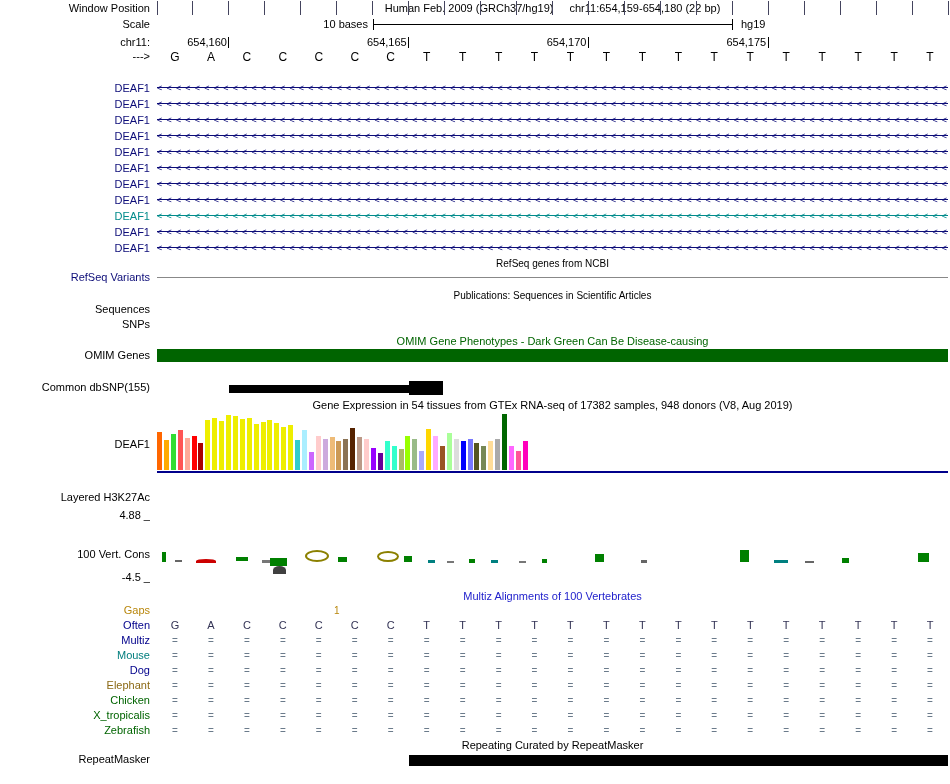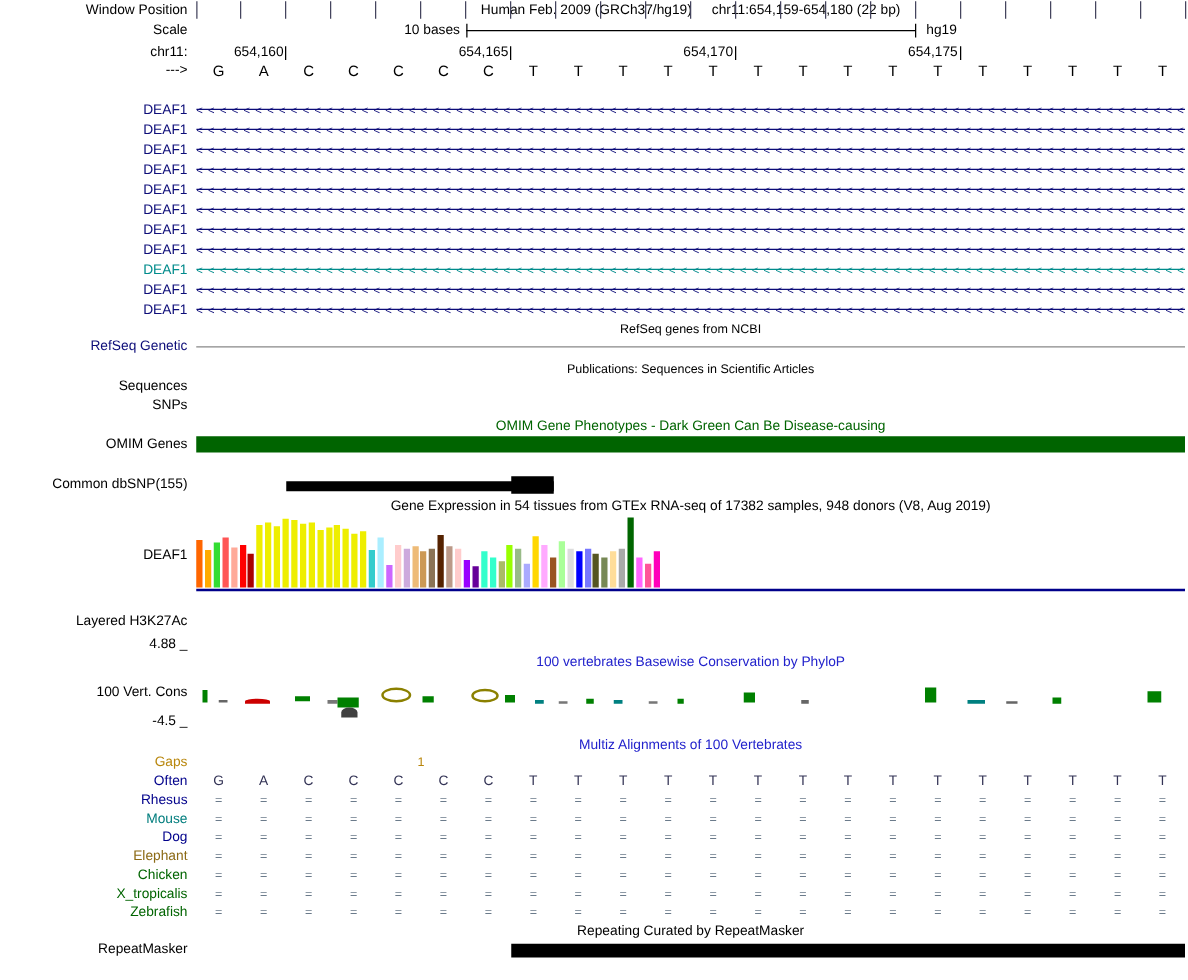--- a/index.html
+++ b/index.html
@@ -37,40 +37,39 @@
   <div class="scaleend" style="left:373px;top:19px"></div>
   <div class="scaleend" style="left:732px;top:19px"></div>
   <div class="abs" style="left:741px;top:18px;line-height:13px">hg19</div>
 
   <div class="lab" style="top:36px">chr11:</div>
   <div class="lab" style="top:50px">---&gt;</div>
 
 
   <div class="ctitle small" style="top:258px">RefSeq genes from NCBI</div>
   <div class="hline" style="top: 277px; background: rgb(136, 136, 136);"></div>
-  <div class="lab" id="refseq-label" style="top: 271px; color: rgb(12, 12, 120);">RefSeq Genetic</div>
+  <div class="lab" id="refseq-label" style="top: 271px; color: rgb(12, 12, 120);">RefSeq Variants</div>
 
   <div class="ctitle small" style="top:290px">Publications: Sequences in Scientific Articles</div>
   <div class="lab" style="top:303px">Sequences</div>
   <div class="lab" style="top:318px">SNPs</div>
 
   <div class="ctitle" id="omim-title" style="top: 335px; color: rgb(0, 100, 0);">OMIM Gene Phenotypes - Dark Green Can Be Disease-causing</div>
   <div class="lab" style="top:349px">OMIM Genes</div>
   <div class="abs" id="omim-bar" style="left: 157px; top: 349px; width: 791px; height: 13px; background: rgb(0, 100, 0);"></div>
 
   <div class="lab" style="top:381px">Common dbSNP(155)</div>
 
   <div class="ctitle" style="top:399px">Gene Expression in 54 tissues from GTEx RNA-seq of 17382 samples, 948 donors (V8, Aug 2019)</div>
   <div class="lab" style="top:438px">DEAF1</div>
   <div class="abs" id="gtex-axis" style="left: 157px; top: 471px; width: 791px; height: 2px; background: rgb(0, 0, 139);"></div>
 
   <div class="lab" style="top:491px">Layered H3K27Ac</div>
 
   <div class="lab" style="top:509px">4.88 _</div>
-  <div class="ctitle" id="cons-title" style="top: 524px; color: rgb(34, 34, 204);">100 vertebrates Basewise Conservation by PhyloP</div>
   <div class="lab" style="top:548px">100 Vert. Cons</div>
   <div class="lab" style="top:571px">-4.5 _</div>
 
   <div class="ctitle" id="multiz-title" style="top: 590px; color: rgb(34, 34, 204);">Multiz Alignments of 100 Vertebrates</div>
   <div class="lab" id="gaps-label" style="top: 604px; color: rgb(184, 134, 11);">Gaps</div>
 
   <div class="ctitle" style="top:739px">Repeating Curated by RepeatMasker</div>
   <div class="lab" style="top:753px">RepeatMasker</div>
 
 <div style="position: absolute; left: 156.5px; top: 1px; width: 1px; height: 14px; background: rgb(68, 68, 94);"></div>
@@ -277,21 +276,21 @@
     <div class="base" style="left: 598.432px; top: 618px; font-size: 11px; line-height: 15px; color: rgb(51, 51, 85);">T</div>
     <div class="base" style="left: 634.386px; top: 618px; font-size: 11px; line-height: 15px; color: rgb(51, 51, 85);">T</div>
     <div class="base" style="left: 670.341px; top: 618px; font-size: 11px; line-height: 15px; color: rgb(51, 51, 85);">T</div>
     <div class="base" style="left: 706.295px; top: 618px; font-size: 11px; line-height: 15px; color: rgb(51, 51, 85);">T</div>
     <div class="base" style="left: 742.25px; top: 618px; font-size: 11px; line-height: 15px; color: rgb(51, 51, 85);">T</div>
     <div class="base" style="left: 778.205px; top: 618px; font-size: 11px; line-height: 15px; color: rgb(51, 51, 85);">T</div>
     <div class="base" style="left: 814.159px; top: 618px; font-size: 11px; line-height: 15px; color: rgb(51, 51, 85);">T</div>
     <div class="base" style="left: 850.114px; top: 618px; font-size: 11px; line-height: 15px; color: rgb(51, 51, 85);">T</div>
     <div class="base" style="left: 886.068px; top: 618px; font-size: 11px; line-height: 15px; color: rgb(51, 51, 85);">T</div>
     <div class="base" style="left: 922.023px; top: 618px; font-size: 11px; line-height: 15px; color: rgb(51, 51, 85);">T</div>
-    <div class="lab" style="top: 633px; color: rgb(0, 0, 139); line-height: 15px;">Rhesus</div>
+    <div class="lab" style="top: 633px; color: rgb(0, 0, 139); line-height: 15px;">Multiz</div>
     <div class="base" style="left: 166.977px; top: 633px; font-size: 10px; line-height: 15px; color: rgb(107, 123, 139);">=</div>
     <div class="base" style="left: 202.932px; top: 633px; font-size: 10px; line-height: 15px; color: rgb(107, 123, 139);">=</div>
     <div class="base" style="left: 238.886px; top: 633px; font-size: 10px; line-height: 15px; color: rgb(107, 123, 139);">=</div>
     <div class="base" style="left: 274.841px; top: 633px; font-size: 10px; line-height: 15px; color: rgb(107, 123, 139);">=</div>
     <div class="base" style="left: 310.795px; top: 633px; font-size: 10px; line-height: 15px; color: rgb(107, 123, 139);">=</div>
     <div class="base" style="left: 346.75px; top: 633px; font-size: 10px; line-height: 15px; color: rgb(107, 123, 139);">=</div>
     <div class="base" style="left: 382.705px; top: 633px; font-size: 10px; line-height: 15px; color: rgb(107, 123, 139);">=</div>
     <div class="base" style="left: 418.659px; top: 633px; font-size: 10px; line-height: 15px; color: rgb(107, 123, 139);">=</div>
     <div class="base" style="left: 454.614px; top: 633px; font-size: 10px; line-height: 15px; color: rgb(107, 123, 139);">=</div>
     <div class="base" style="left: 490.568px; top: 633px; font-size: 10px; line-height: 15px; color: rgb(107, 123, 139);">=</div>

